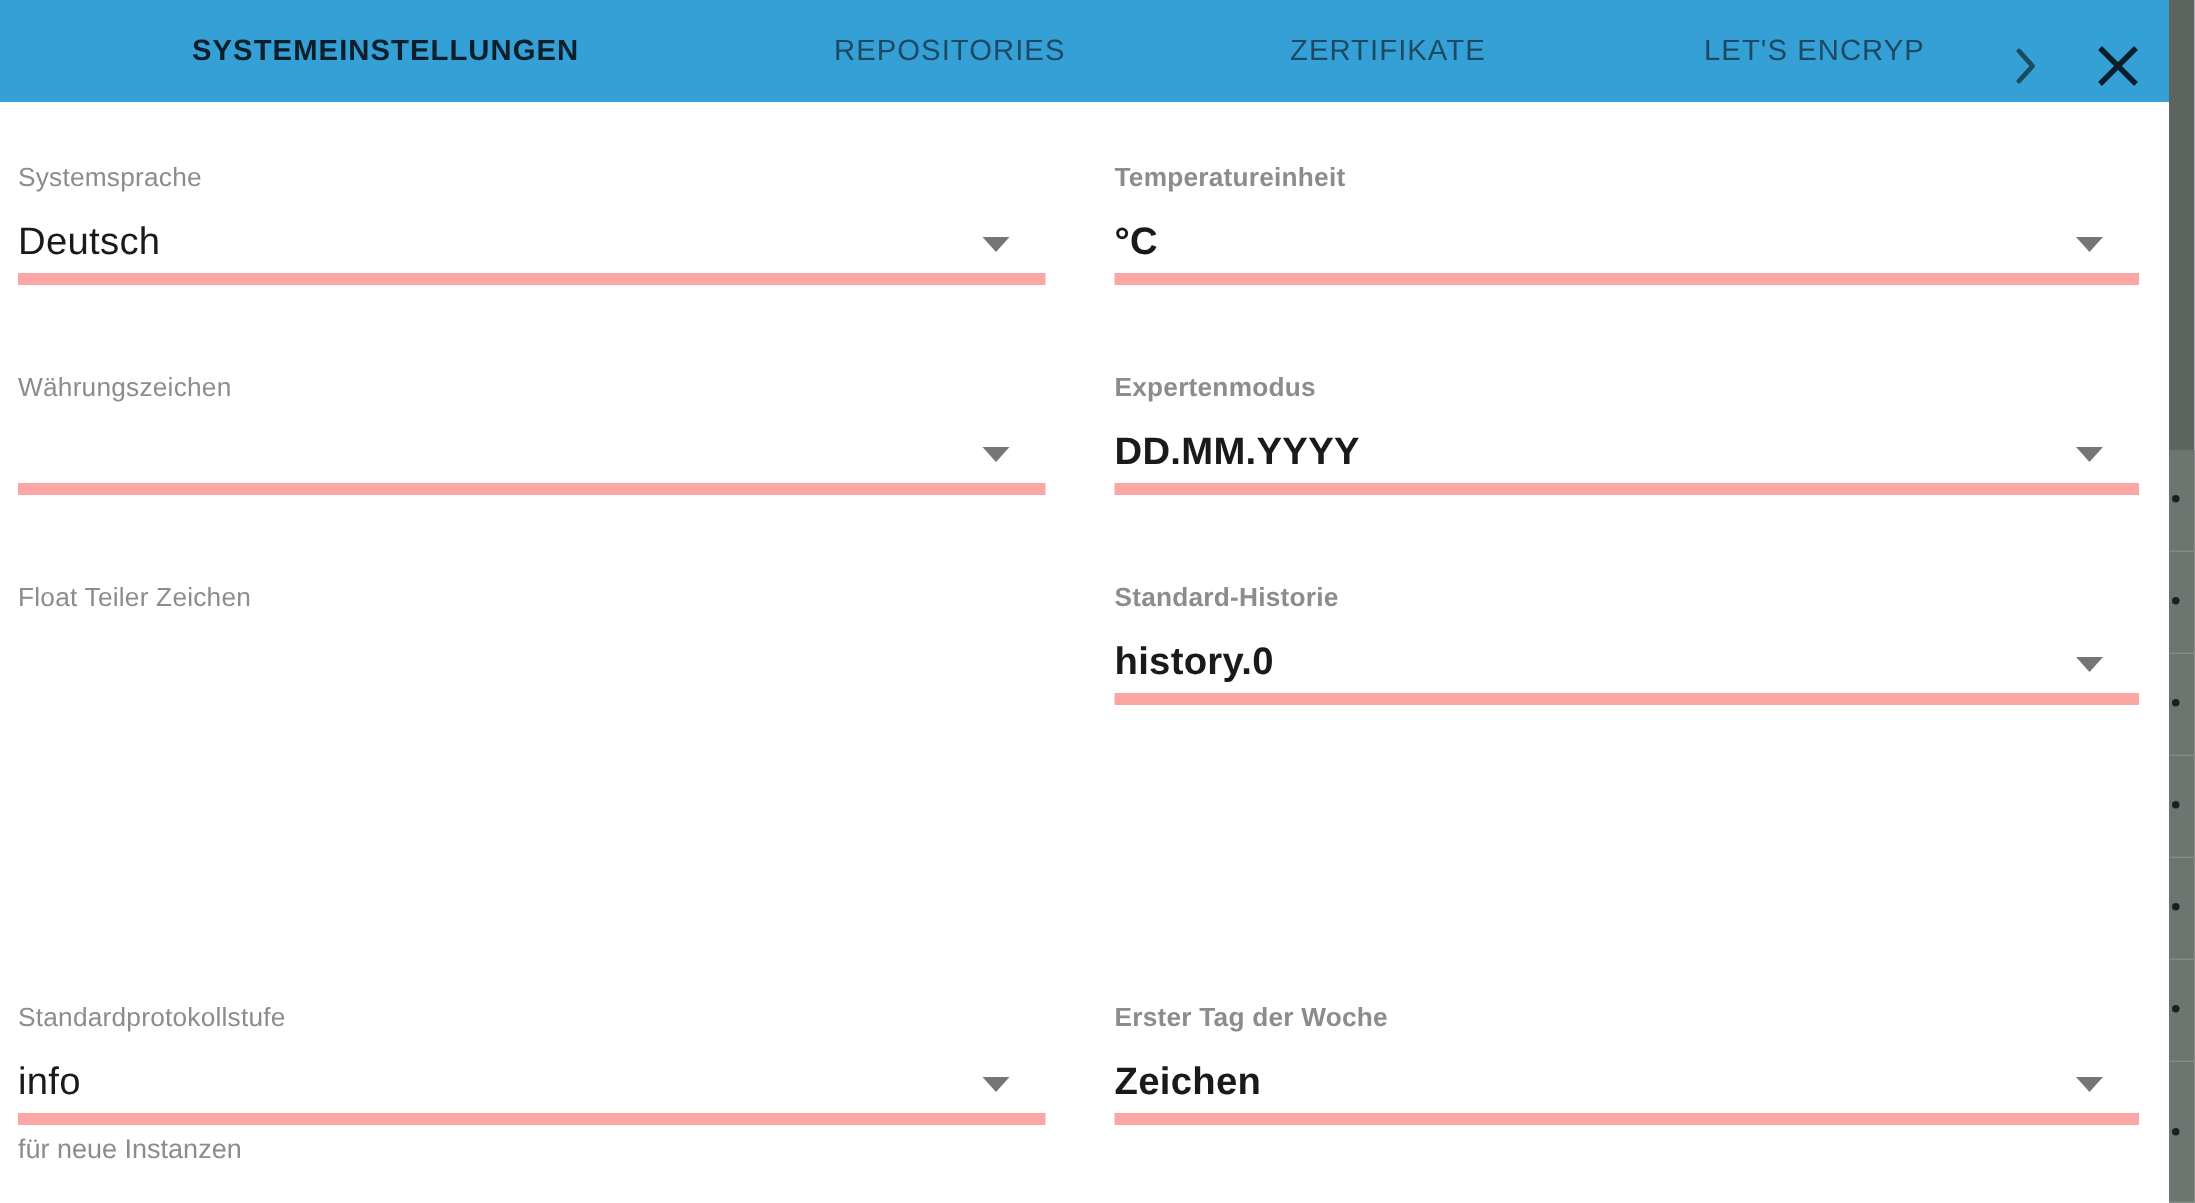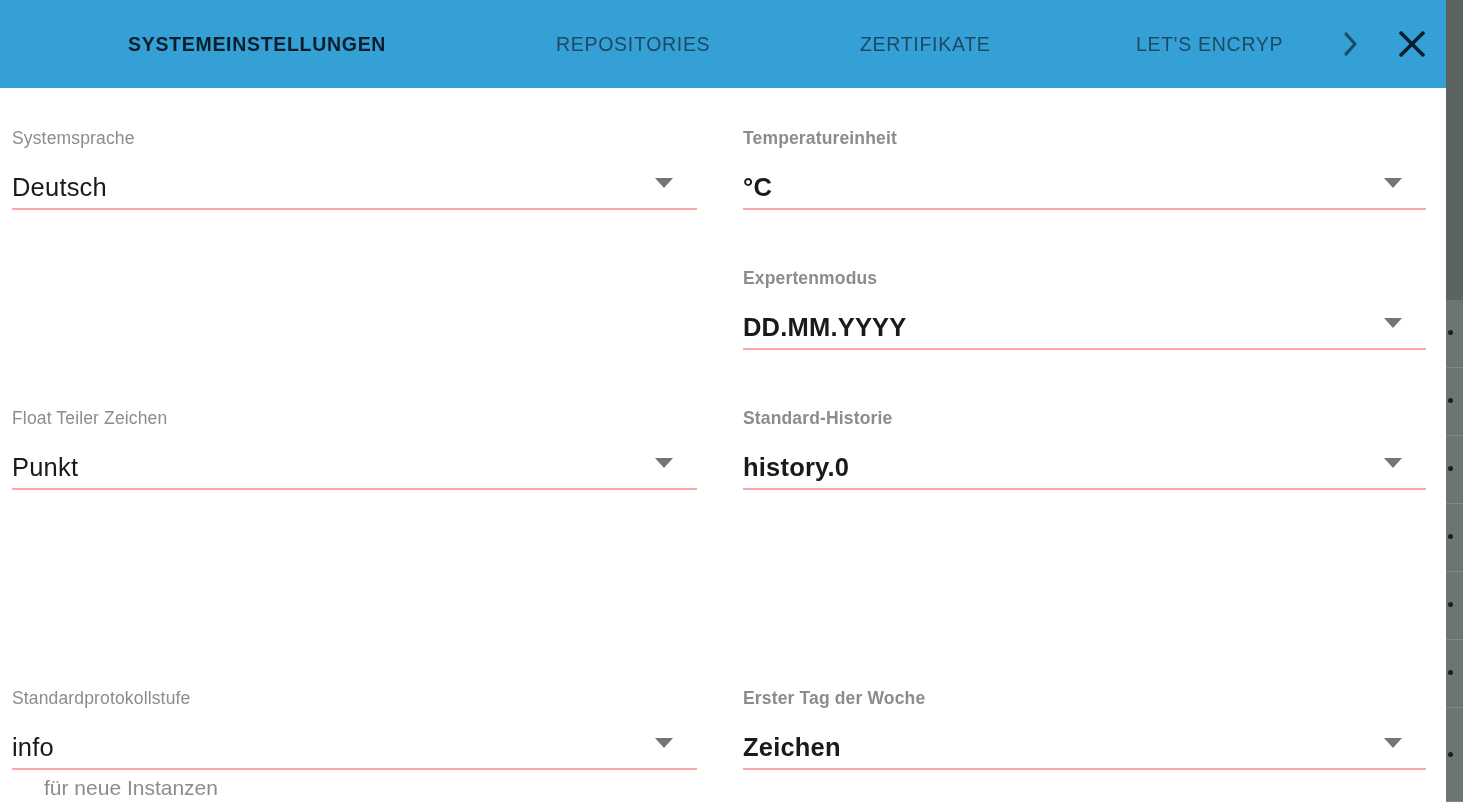--- a/index.html
+++ b/index.html
@@ -42,21 +42,21 @@
     width: 1446px;
     height: 802px;
     background: #ffffff;
     z-index: 5;
     overflow: hidden;
   }
 
   
   #tabbar {
     position: relative;
-    height: 88px;
+    height: 68px;
     background: #35a0d6;
     display: flex;
     align-items: center;
     overflow: hidden;
   }
   #tabbar::after {
     content: "";
     position: absolute;
     left: 0; right: 0; bottom: -7px;
     height: 7px;
@@ -125,21 +125,21 @@
     font-size: 17.5px;
     color: #8c8c8c;
     white-space: nowrap;
     letter-spacing: 0.15px;
   }
 
   .field-control {
     position: absolute;
     left: 0; right: 0; top: 48px;
     height: 48px;
-    border-bottom: 2px solid #fca5a5;
+    border-bottom: 8px solid #fca5a5;
     cursor: pointer;
   }
 
   .field-value {
     position: absolute;
     left: 0;
     bottom: 6px;
     font-size: 25.5px;
     color: #1a1a1a;
     white-space: nowrap;
@@ -154,24 +154,23 @@
     border-left: 9px solid transparent;
     border-right: 9px solid transparent;
     border-top: 10px solid #757575;
     cursor: pointer;
   }
 
   .field-hint {
     position: absolute;
     left: 0;
     top: 102px;
-    font-size: 21px;
+    font-size: 18px;
     color: #8c8c8c;
     white-space: nowrap;
-    margin-left: 32px;
   }
 
   
   .row-0 { top: 26px;  }
   .row-1 { top: 166px; }
   .row-2 { top: 306px; }
   .row-3 { top: 446px; }
   .row-4 { top: 586px; }
 </style>
 </head>
@@ -222,27 +221,30 @@
   <div id="form-body">
 
     <div class="field col-left row-0">
       <div class="field-label">Systemsprache</div>
       <div class="field-control">
         <div class="field-value">Deutsch</div>
         <div class="field-arrow"></div>
       </div>
     </div>
 
+    <div class="field col-left row-1">
+      <div class="field-label">Währungszeichen</div>
+      <div class="field-control">
+        <div class="field-value"></div>
+        <div class="field-arrow"></div>
+      </div>
+    </div>
 
     <div class="field col-left row-2">
       <div class="field-label">Float Teiler Zeichen</div>
-      <div class="field-control">
-        <div class="field-value">Punkt</div>
-        <div class="field-arrow"></div>
-      </div>
     </div>
 
 
     <div class="field col-left row-4">
       <div class="field-label">Standardprotokollstufe</div>
       <div class="field-control">
         <div class="field-value">info</div>
         <div class="field-arrow"></div>
       </div>
       <div class="field-hint">für neue Instanzen</div>

